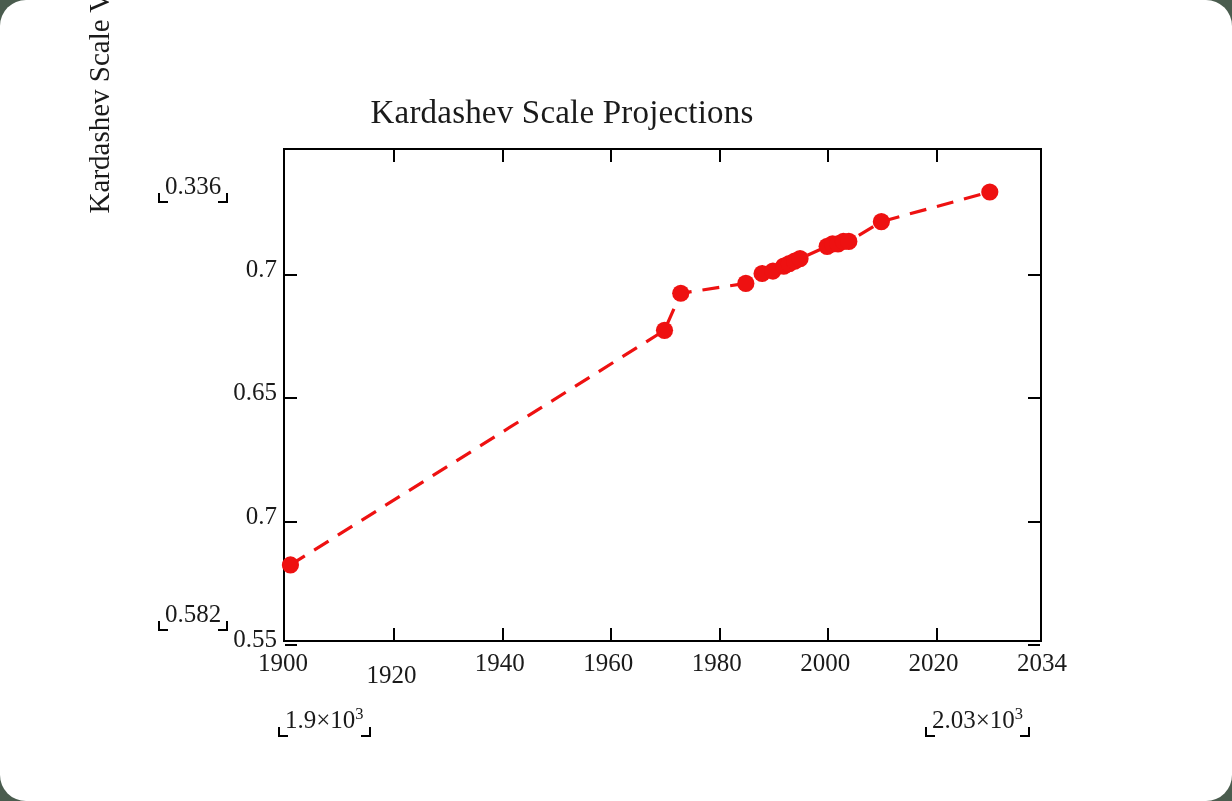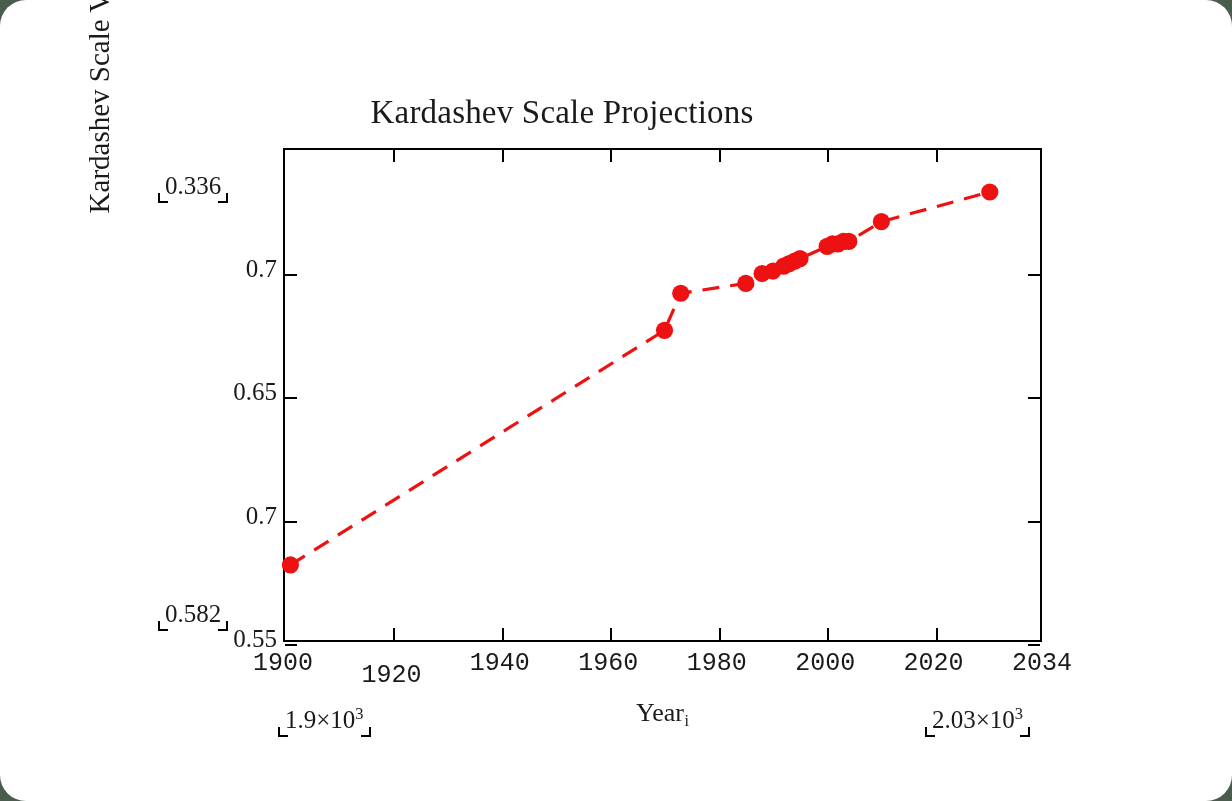--- a/index.html
+++ b/index.html
@@ -112,21 +112,20 @@
     font-size: 25px;
     color: #1a1a1a;
     white-space: nowrap;
   }
   .xlab {
     position: absolute;
     font-size: 25px;
     color: #1a1a1a;
     white-space: nowrap;
     text-align: center;
-    font-family: Liberation Mono, monospace;
   }
   
   .range-ann {
     position: absolute;
     font-size: 25px;
     color: #1a1a1a;
     white-space: nowrap;
     padding: 0 7px 3px 7px;
   }
   .range-ann .bk {
@@ -181,21 +180,20 @@
 </style>
 </head>
 <body>
 
 <div id="page">
 
   <div id="chart-title">Kardashev Scale Projections</div>
 
   <div id="ylabel">Kardashev Scale Value</div>
 
-  <div id="xlabel"><span>Year</span><span class="sub">i</span></div>
 
 
   <div id="ytick-labels">
       <div class="ylab" style="right: 955px; left: auto; top: 254.5px;">0.7</div>
       <div class="ylab" style="right: 955px; left: auto; top: 378px;">0.65</div>
       <div class="ylab" style="right: 955px; left: auto; top: 501.5px;">0.7</div>
       <div class="ylab" style="right: 955px; left: auto; top: 625px;">0.55</div>
     </div>
 
   <div id="xtick-labels">

